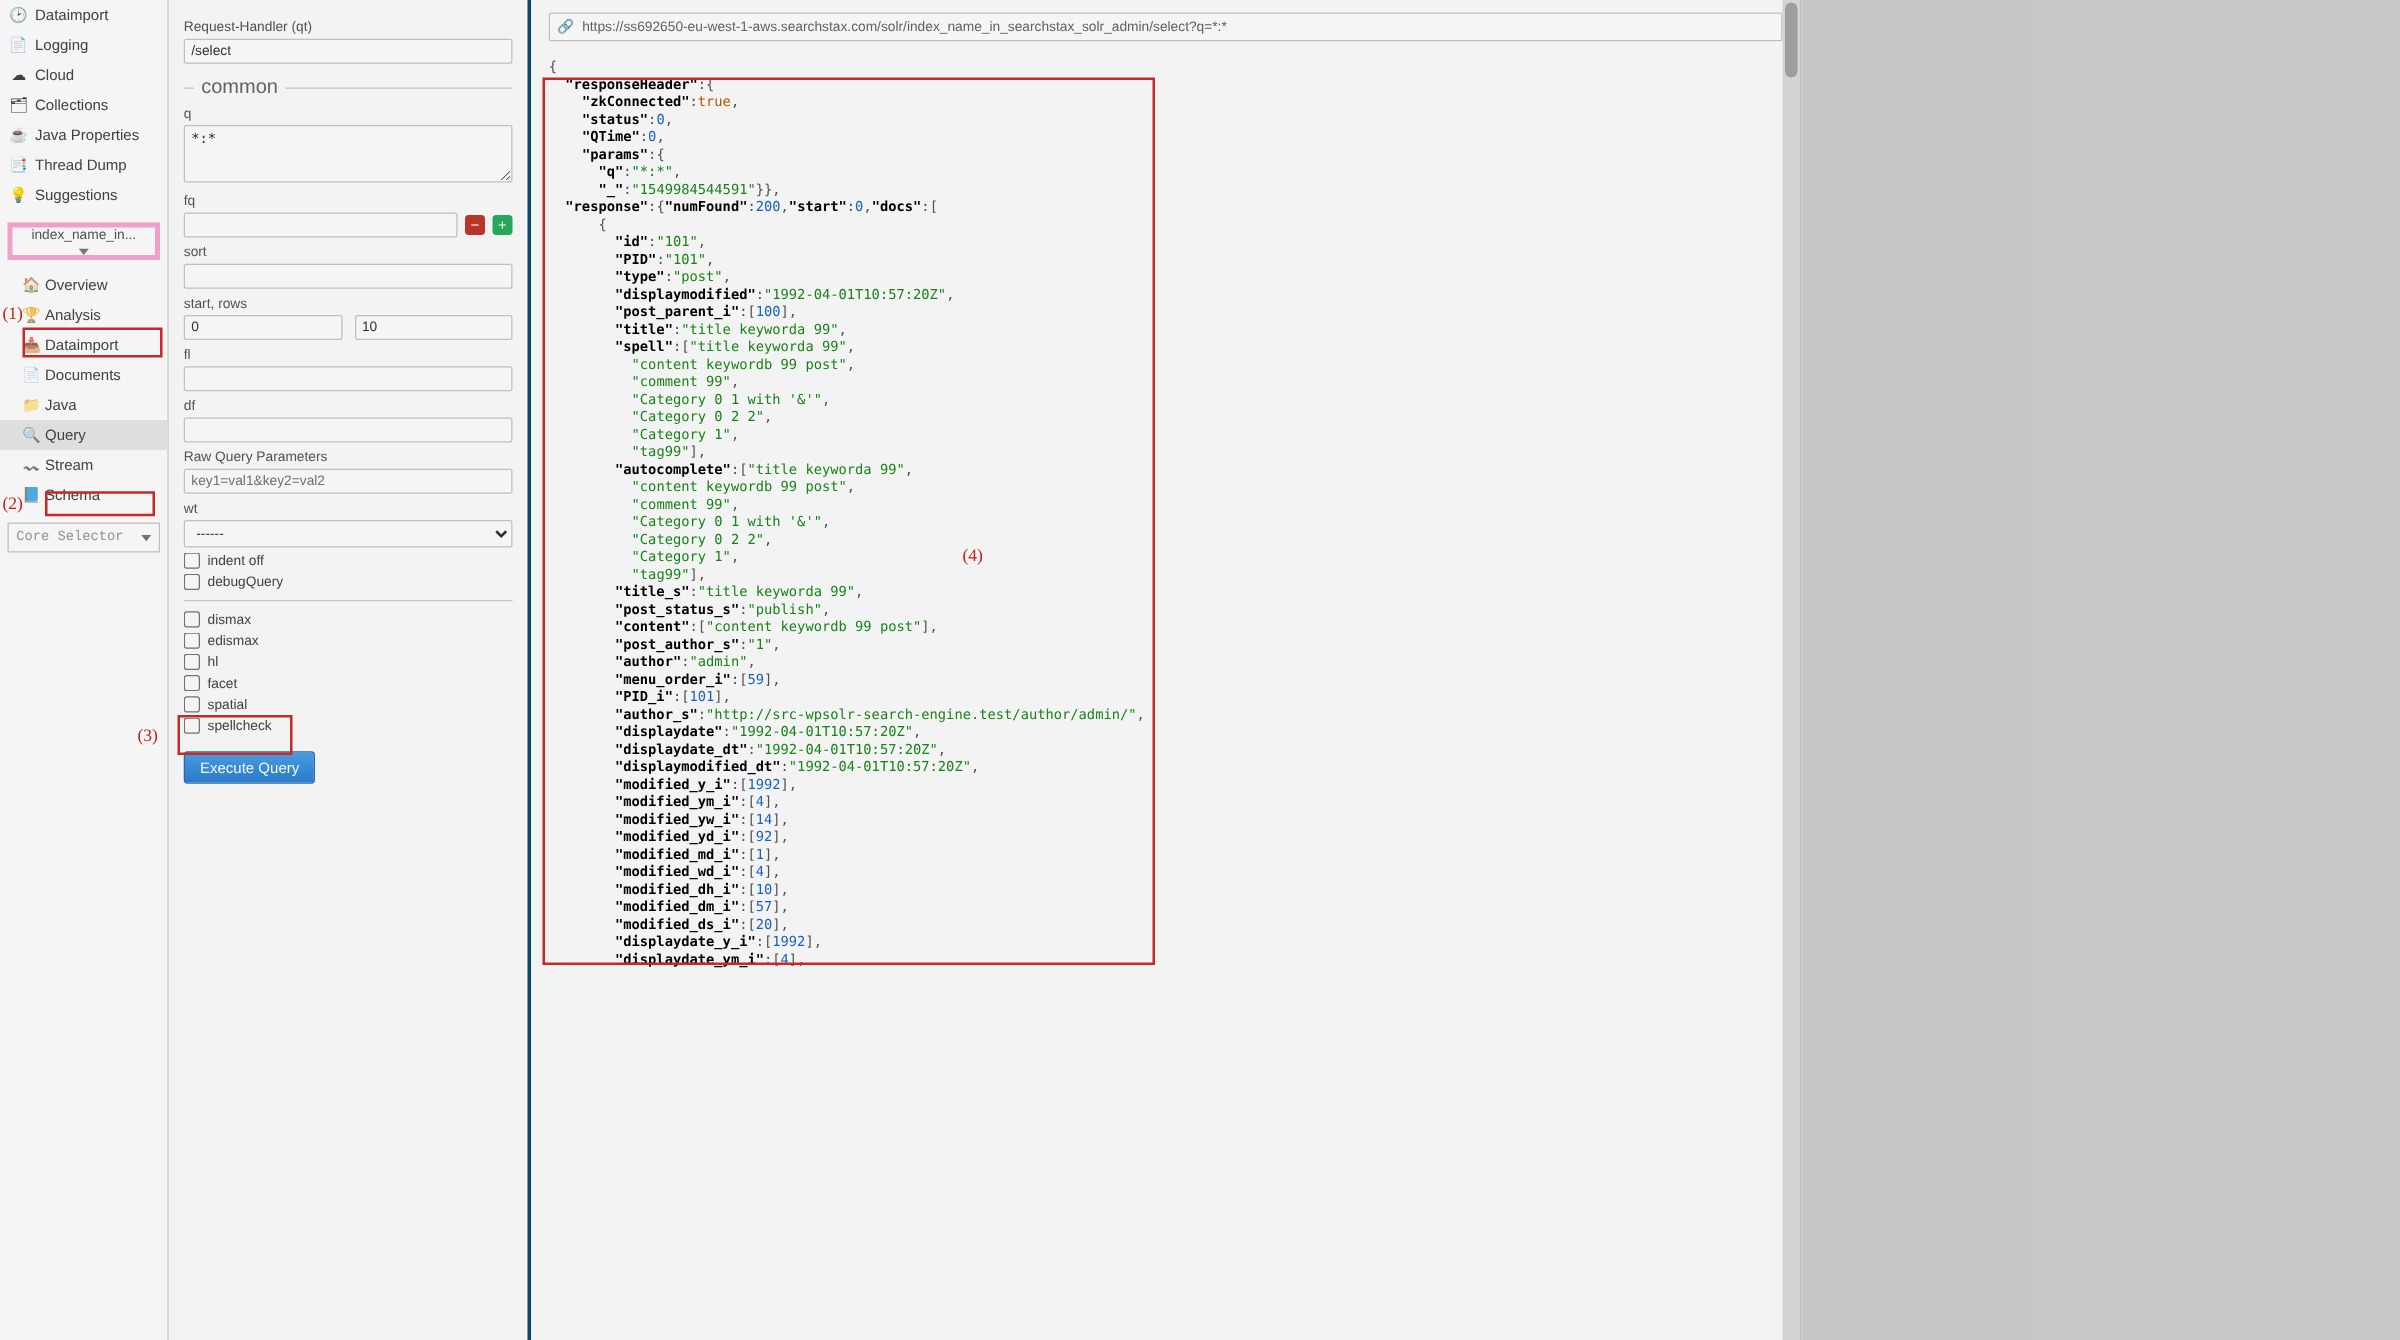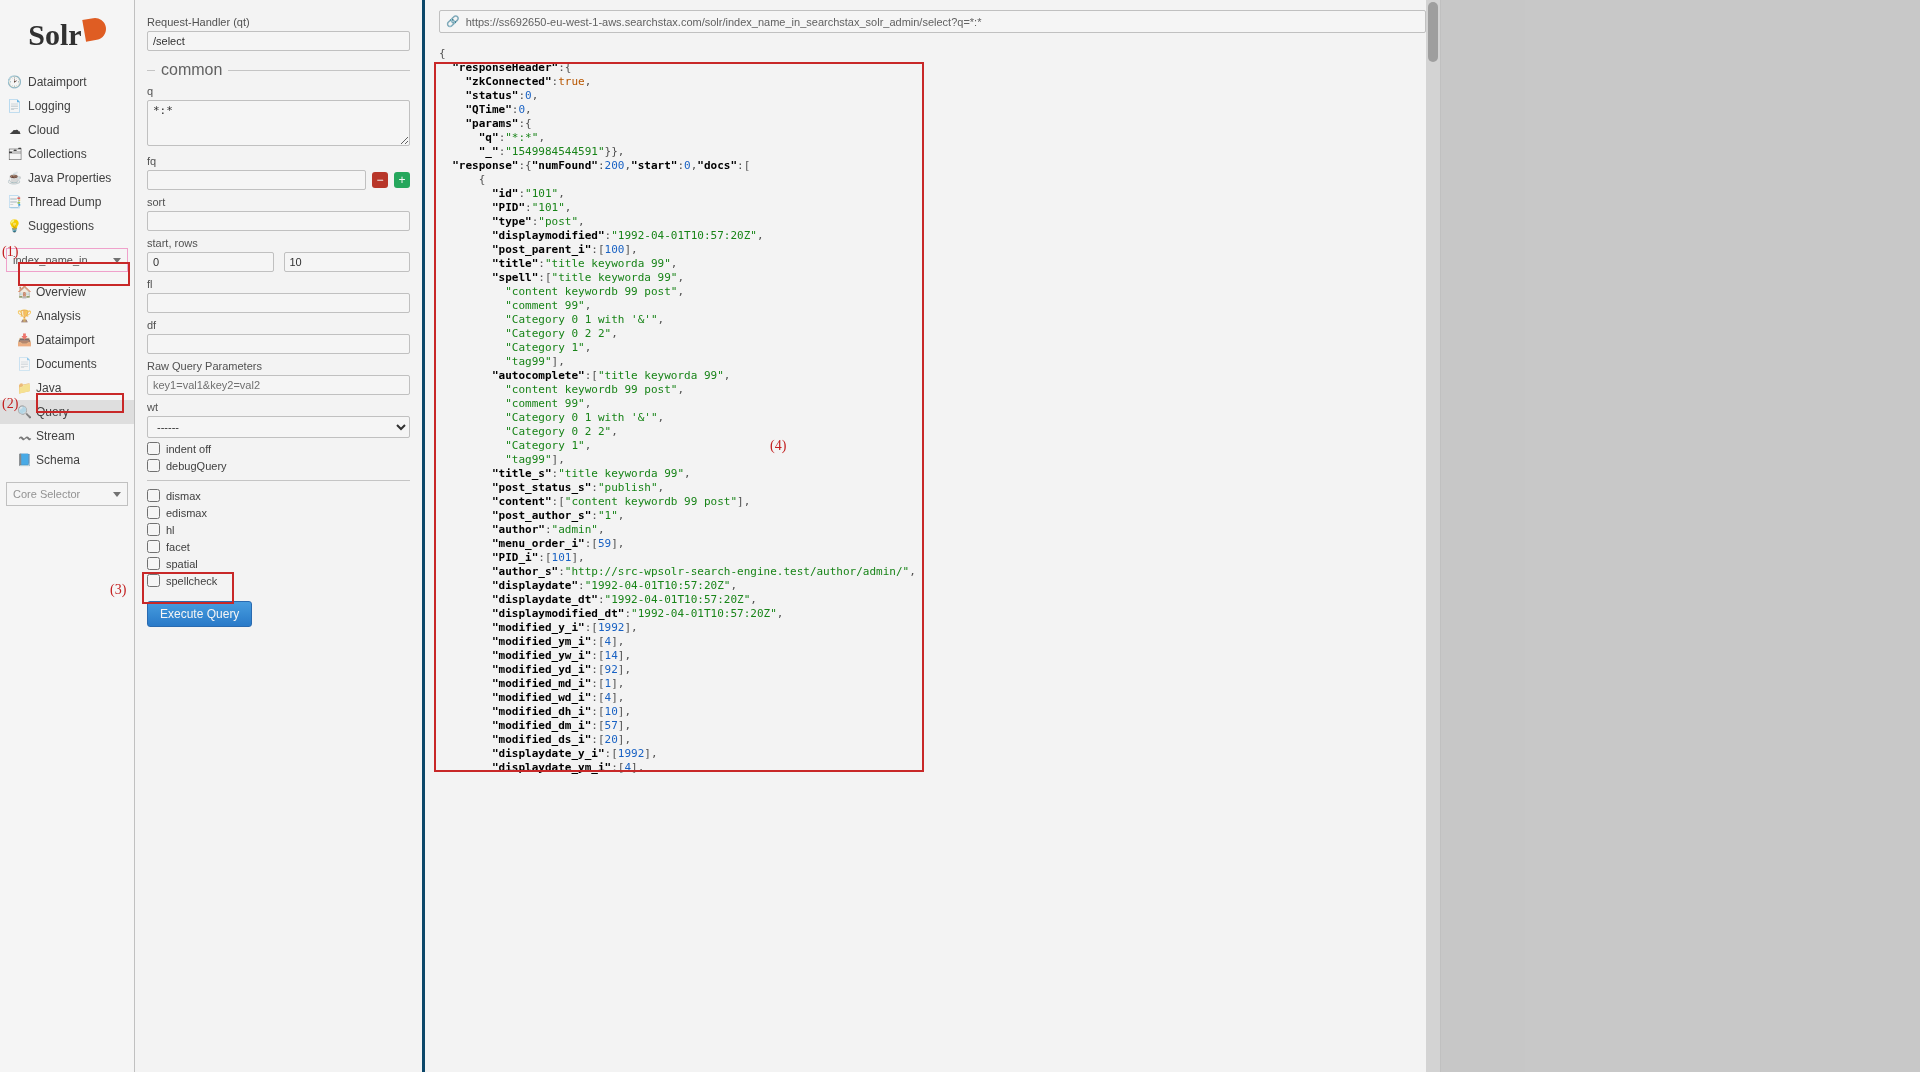--- a/index.html
+++ b/index.html
@@ -9,22 +9,22 @@
   .app{display:flex;width:1440px;height:100%;background:#fff;border-right:1px solid #c8c8c8}
   .sidebar{width:135px;background:#fff;border-right:1px solid #c8c8c8;box-sizing:border-box;}
   .logo{height:70px;display:flex;align-items:center;justify-content:center;}
   .logo-text{font-family:"Times New Roman",serif;font-size:30px;font-weight:600;color:#333;}
   .sun{display:inline-block;width:22px;height:22px;background:#e96125;border-radius:0 50% 50% 0;position:relative;margin-left:2px;transform:translateY(-6px) rotate(-10deg);}
   .nav-item{display:flex;align-items:center;gap:6px;padding:5px 8px 5px 8px;color:#444;cursor:pointer;font-size:12px;}
   .nav-icon{width:14px;height:14px;display:inline-flex;align-items:center;justify-content:center;font-size:12px;}
   .sub-nav{margin-top:8px;}
   .sub-nav .nav-item{padding-left:36px;position:relative;font-size:12px;}
   .sub-nav .nav-icon{position:absolute;left:18px;opacity:.7}
-  .index-dropdown{margin:10px 6px 0 6px;border:1px solid #f9a8d4;background:#fff;height:22px;display:flex;align-items:center;justify-content:space-between;padding:0 6px;font-size:11px;color:#555;}
-  .core-dropdown{margin:10px 6px 0 6px;border:1px solid #c8c8c8;background:#fff;height:22px;display:flex;align-items:center;justify-content:space-between;padding:0 6px;font-size:11px;color:#999;}
+  .index-dropdown{margin:10px 6px 0 6px;border:4px solid #f9a8d4;background:#fff;height:22px;display:flex;align-items:center;justify-content:space-between;padding:0 6px;font-size:11px;color:#555;flex-direction:column;}
+  .core-dropdown{margin:10px 6px 0 6px;border:1px solid #c8c8c8;background:#fff;height:22px;display:flex;align-items:center;justify-content:space-between;padding:0 6px;font-size:11px;color:#999;font-family:Liberation Mono, monospace;}
   .caret{width:0;height:0;border-left:4px solid transparent;border-right:4px solid transparent;border-top:5px solid #777;}
   .active-nav{background:#e8e8e8;}
   .callout{position:absolute;border:2px solid #d12a2a;box-sizing:border-box;pointer-events:none;}
   .callout-label{position:absolute;color:#c22;font-size:14px;font-family:"Times New Roman",serif;}
 
   .form-panel{width:290px;padding:10px 12px;box-sizing:border-box;border-right:3px solid #0c4a6e;background:#fdfdfd;overflow:hidden;}
   .form-panel label.field-label{display:block;font-size:11px;color:#555;margin:6px 0 3px;}
   .form-panel input[type=text], .form-panel textarea, .form-panel select{
     width:100%;box-sizing:border-box;border:1px solid #c8c8c8;border-radius:2px;padding:3px 5px;font-size:11px;color:#333;background:#fff;
   }
@@ -55,24 +55,20 @@
 
   .scrollbar-fake{position:absolute;right:0;top:0;bottom:0;width:14px;background:#dcdcdc;}
   .scrollbar-thumb{position:absolute;right:2px;top:2px;width:10px;height:60px;background:#a5a5a5;border-radius:5px;}
 </style>
 </head>
 <body>
 
 <div class="app">
 
   <div class="sidebar">
-    <div class="logo">
-      <span class="logo-text">Solr</span>
-        <span class="sun"></span>
-    </div>
     <div class="nav-item">
         <span class="nav-icon">🕑</span>
         <span>Dataimport</span>
       </div>
     <div class="nav-item">
         <span class="nav-icon">📄</span>
         <span>Logging</span>
       </div>
     <div class="nav-item">
         <span class="nav-icon">☁</span>

